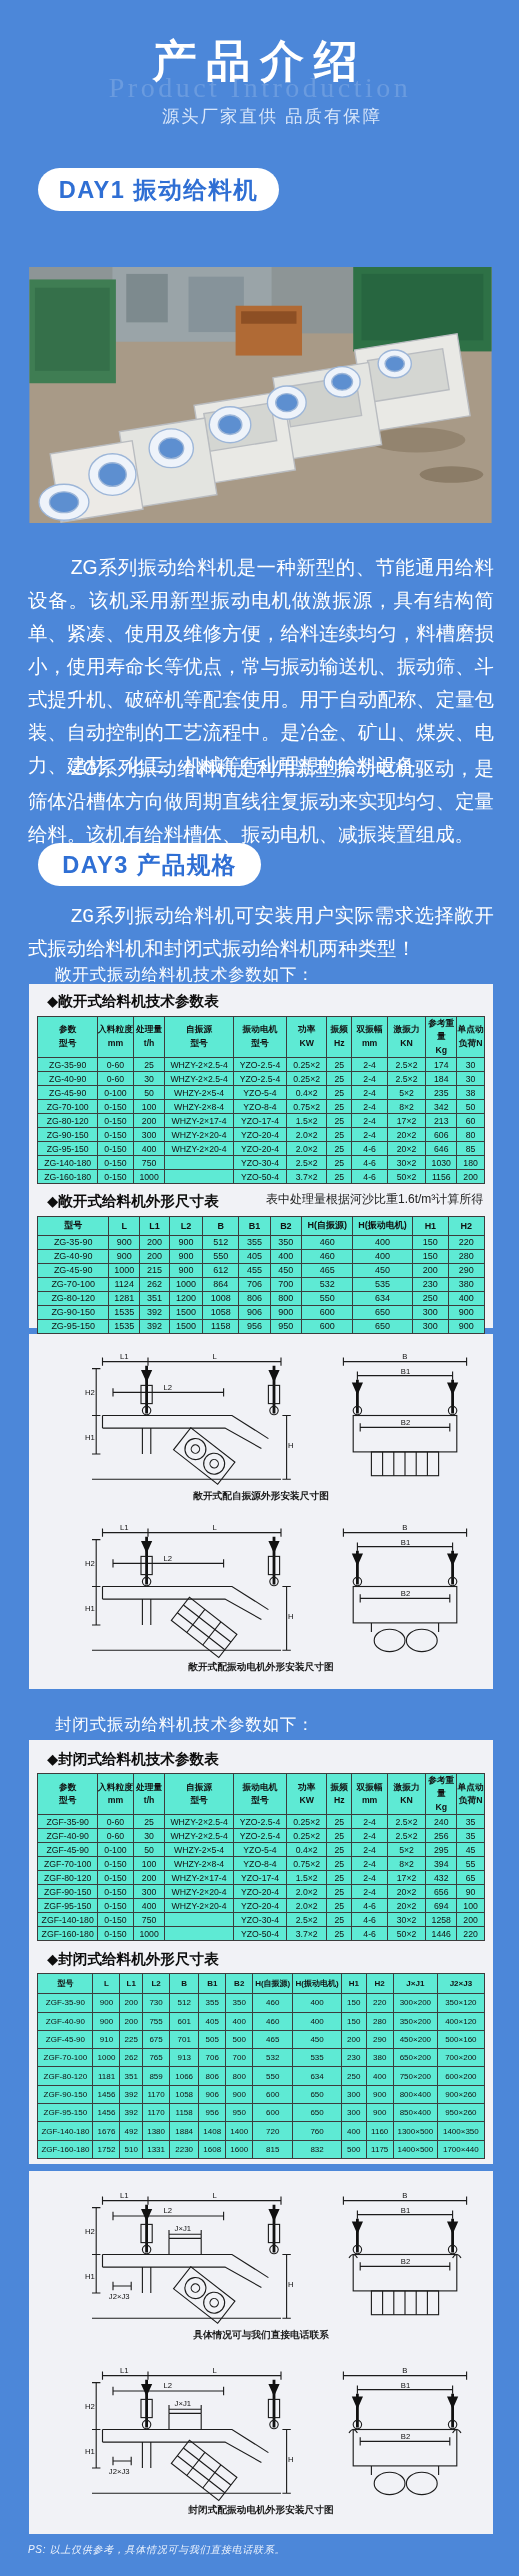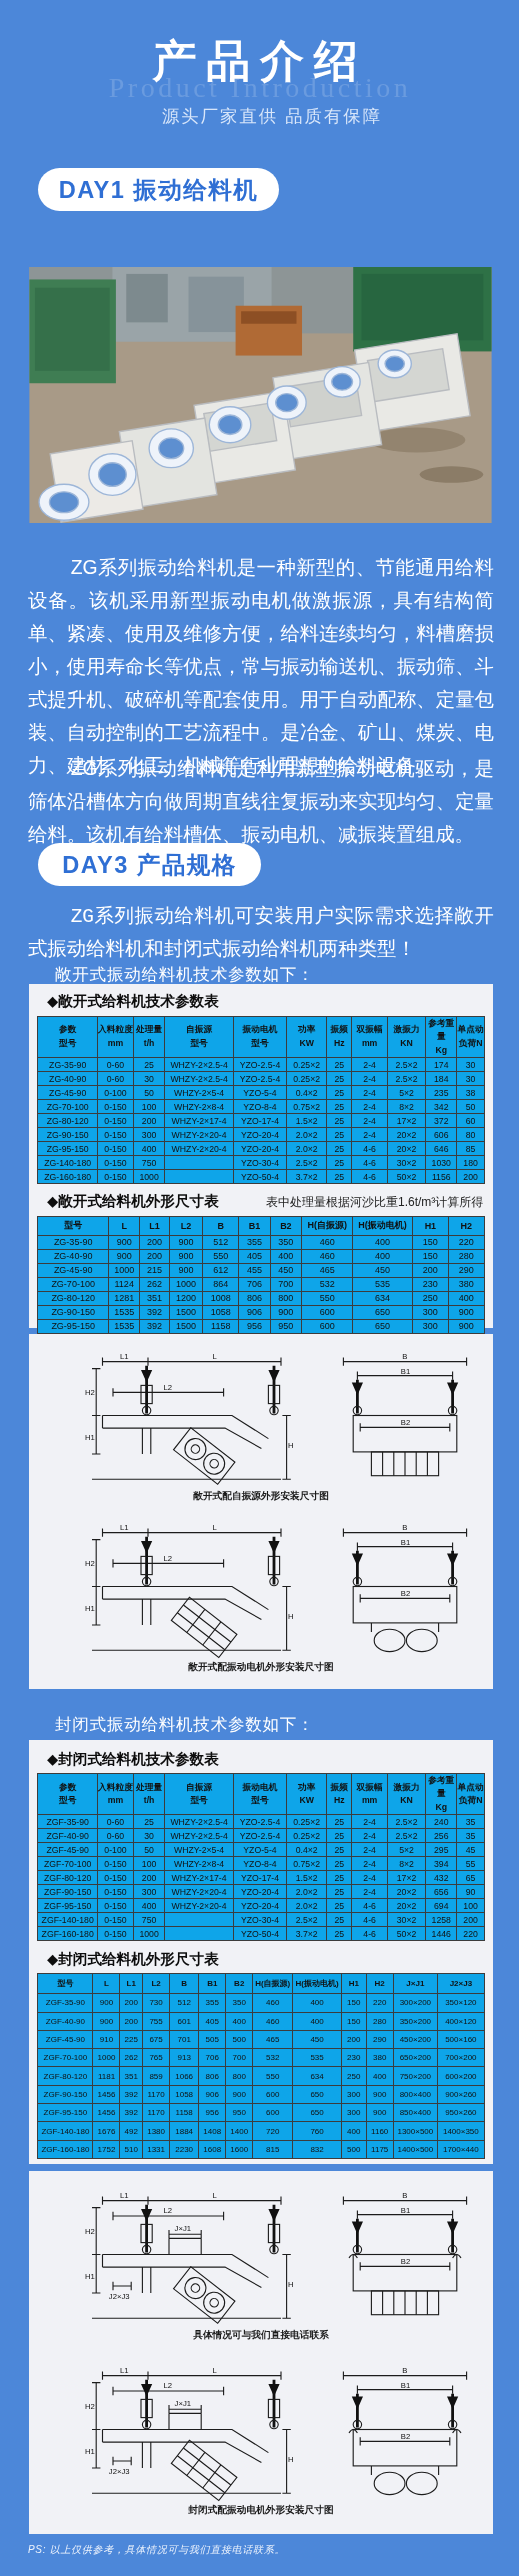--- a/index.html
+++ b/index.html
@@ -32,24 +32,24 @@
   .section-intro{position:absolute;left:55px;color:#ffffff;font-size:16.6px;letter-spacing:0.7px;}
   #intro-open{top:964px;}
   #intro-closed{top:1714px;}
   
   .panel{position:absolute;left:29px;width:464px;background:#f1f2f6;box-sizing:border-box;}
   #panel-open-tables{top:984px;height:344px;padding:7px 8.3px;}
   #panel-open-diagrams{top:1334px;height:355px;}
   #panel-closed-tables{top:1740px;height:424px;padding:8.3px 8.3px;}
   #panel-closed-diagrams{top:2171px;height:363px;}
   .tbl-title{font-size:14.6px;font-weight:bold;color:#0d0d0d;margin:1.4px 0 4.2px 9.7px;}
-  .title-row{display:flex;justify-content:space-between;align-items:flex-end;margin-top:7px;}
+  .title-row{display:flex;justify-content:space-between;margin-top:7px;}
   .tbl-note{font-size:12px;color:#222222;margin:0 1.4px 4.2px 0;}
   
-  table{width:100%;border-collapse:collapse;background:#0ea5e9;table-layout:fixed;}
+  table{width:100%;border-collapse:collapse;background:#5eead4;table-layout:fixed;}
   th,td{border:0.7px solid #3c3c3c;text-align:center;color:#111111;overflow:hidden;padding:0;}
   th{font-weight:bold;}
   .tech th{font-size:8.7px;height:29px;white-space:pre-line;line-height:1.55;}
   .tech td{font-size:8.7px;height:13px;}
   .tech th:nth-child(1){width:13.5%}.tech th:nth-child(2){width:8%}.tech th:nth-child(3){width:7%}
   .tech th:nth-child(4){width:15.5%}.tech th:nth-child(5){width:12%}.tech th:nth-child(6){width:9%}
   .tech th:nth-child(7){width:5.5%}.tech th:nth-child(8){width:8%}.tech th:nth-child(9){width:8.5%}
   .tech th:nth-child(10){width:7%}.tech th:nth-child(11){width:6%}
   .dim-open th{font-size:9px;height:18px;}
   .dim-open td{font-size:9px;height:13px;}
@@ -242,21 +242,21 @@
             <tr>
               <td>ZG-80-120</td>
               <td>0-150</td>
               <td>200</td>
               <td>WHZY-2×17-4</td>
               <td>YZO-17-4</td>
               <td>1.5×2</td>
               <td>25</td>
               <td>2-4</td>
               <td>17×2</td>
-              <td>372</td>
+              <td>213</td>
               <td>60</td>
             </tr>
             <tr>
               <td>ZG-90-150</td>
               <td>0-150</td>
               <td>300</td>
               <td>WHZY-2×20-4</td>
               <td>YZO-20-4</td>
               <td>2.0×2</td>
               <td>25</td>

